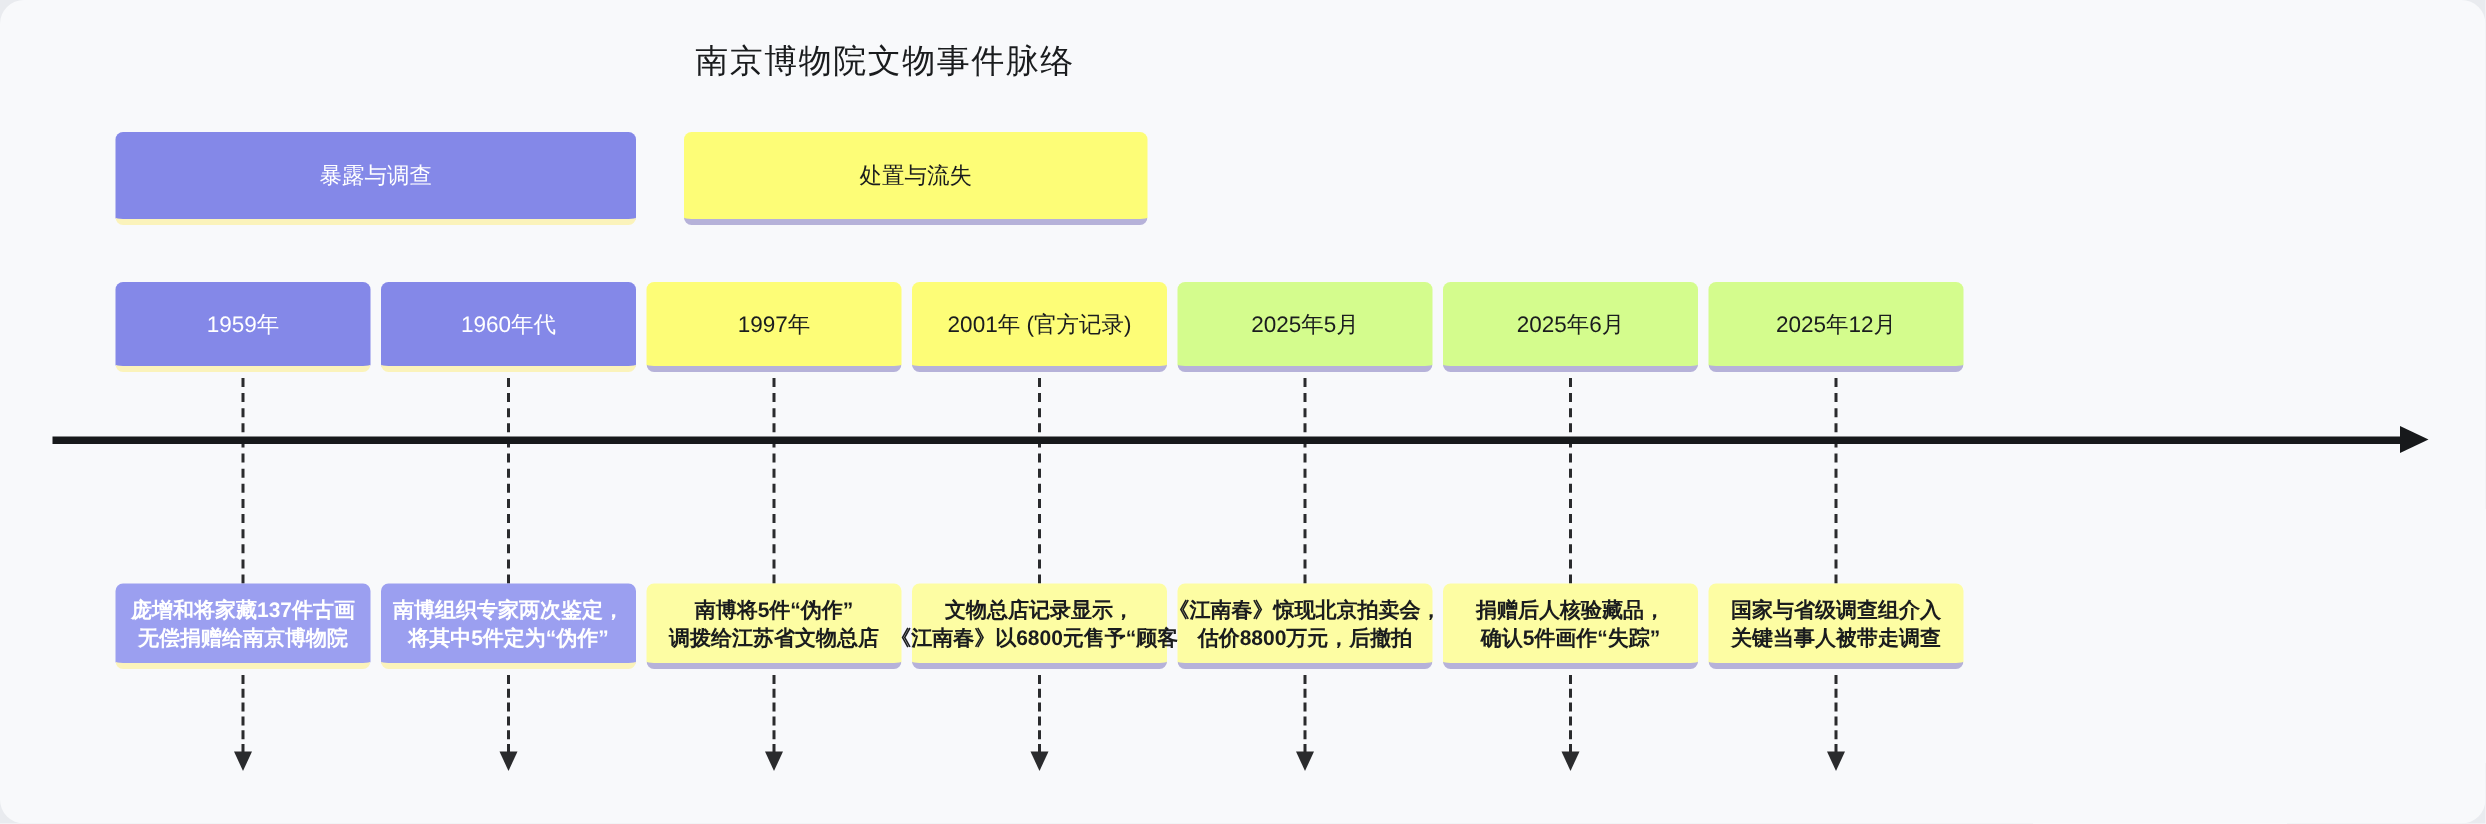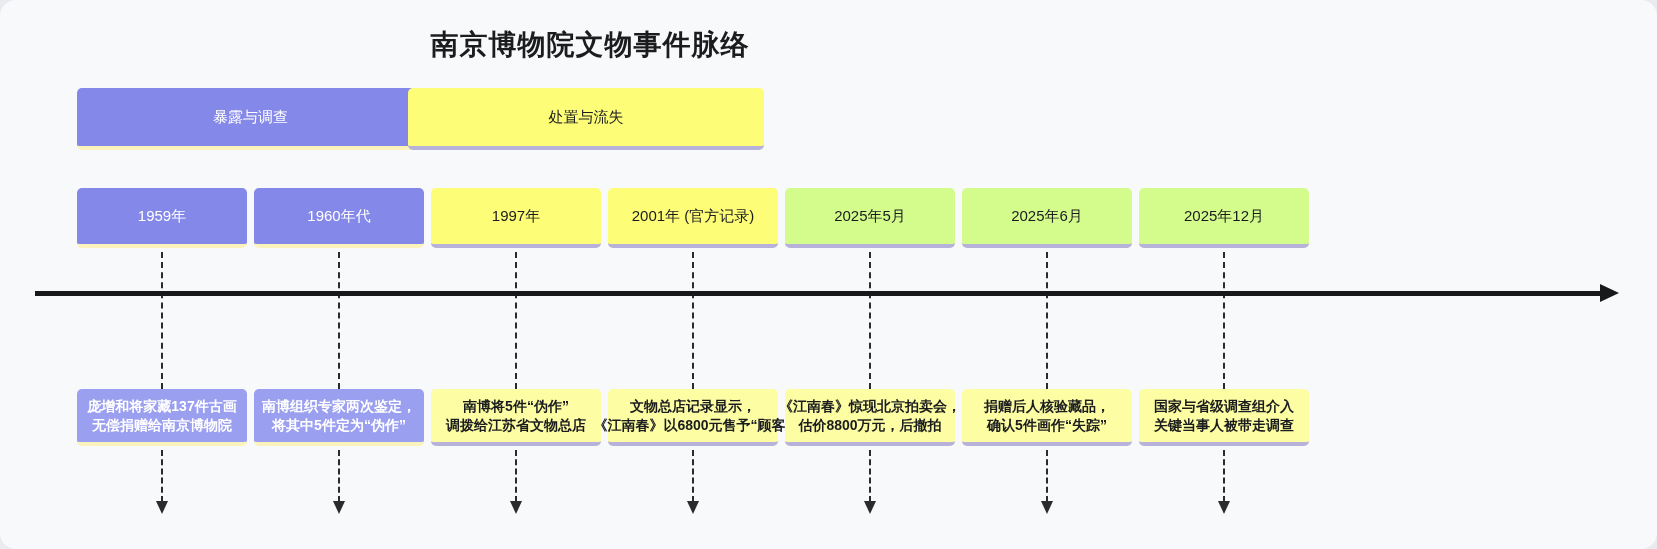--- a/index.html
+++ b/index.html
@@ -6,21 +6,21 @@
     --c-purple:#8488e8; --c-purpleLight:#9b9ff0; --c-yellow:#fdfd77;
     --c-yellowLight:#fdfda3; --c-green:#d4fc8d; --c-stripYellow:#fbf3bb;
     --c-stripLavender:#b6b2d9; --c-axis:#17191b; --c-dash:#2a2b2d;
     --c-textDark:#1a1c1e; --c-textLight:#ffffff; --c-cardBg:#f8f9fb; --c-outerBg:#e9ebef;
   }
   *{box-sizing:border-box;margin:0;padding:0}
   html,body{width:1657px;height:549px;overflow:hidden}
   body{background:var(--c-outerBg);font-family:"Liberation Sans","DejaVu Sans",sans-serif;}
   .stage{position:relative;width:1657px;height:549px;background:var(--c-cardBg);border-radius:16px;overflow:hidden}
   .title{position:absolute;left:590px;top:26px;transform:translateX(-50%);
-         font-size:28px;font-weight:700;color:var(--c-textDark);white-space:nowrap;letter-spacing:1px}
+         font-size:22px;font-weight:400;color:var(--c-textDark);white-space:nowrap;letter-spacing:1px}
   .box{position:absolute;display:flex;flex-direction:column;align-items:center;justify-content:center;
        border-radius:5px;font-size:15px;color:var(--c-textDark);text-align:center}
   .sec{top:88px;height:62px;border-bottom:4px solid var(--c-stripLavender)}
   .pbox{top:188px;width:170px;height:60px;border-bottom:4px solid var(--c-stripLavender)}
   .desc{top:389px;width:170px;height:57px;border-bottom:4px solid var(--c-stripLavender);
         font-size:14px;font-weight:700;line-height:19px}
   .desc .dl{display:block;white-space:nowrap}
   .purple{background:var(--c-purple);color:var(--c-textLight);border-bottom-color:var(--c-stripYellow)}
   .purpleL{background:var(--c-purpleLight);color:var(--c-textLight);border-bottom-color:var(--c-stripYellow)}
   .yellow{background:var(--c-yellow)}
@@ -38,21 +38,21 @@
 </head>
 <body>
 
 <div class="stage">
 
   <div class="title">南京博物院文物事件脉络</div>
 
   <div class="box sec purple" style="left:77px;width:347px">
     <span>暴露与调查</span>
   </div>
-  <div class="box sec yellow" style="left:408px;width:356px">
+  <div class="box sec yellow" style="left:456px;width:309px">
     <span>处置与流失</span>
   </div>
 
   <div class="box pbox purple" style="left:77px">
     <span>1959年</span>
   </div>
   <div class="box pbox purple" style="left:254px">
     <span>1960年代</span>
   </div>
   <div class="box pbox yellow" style="left:431px">

